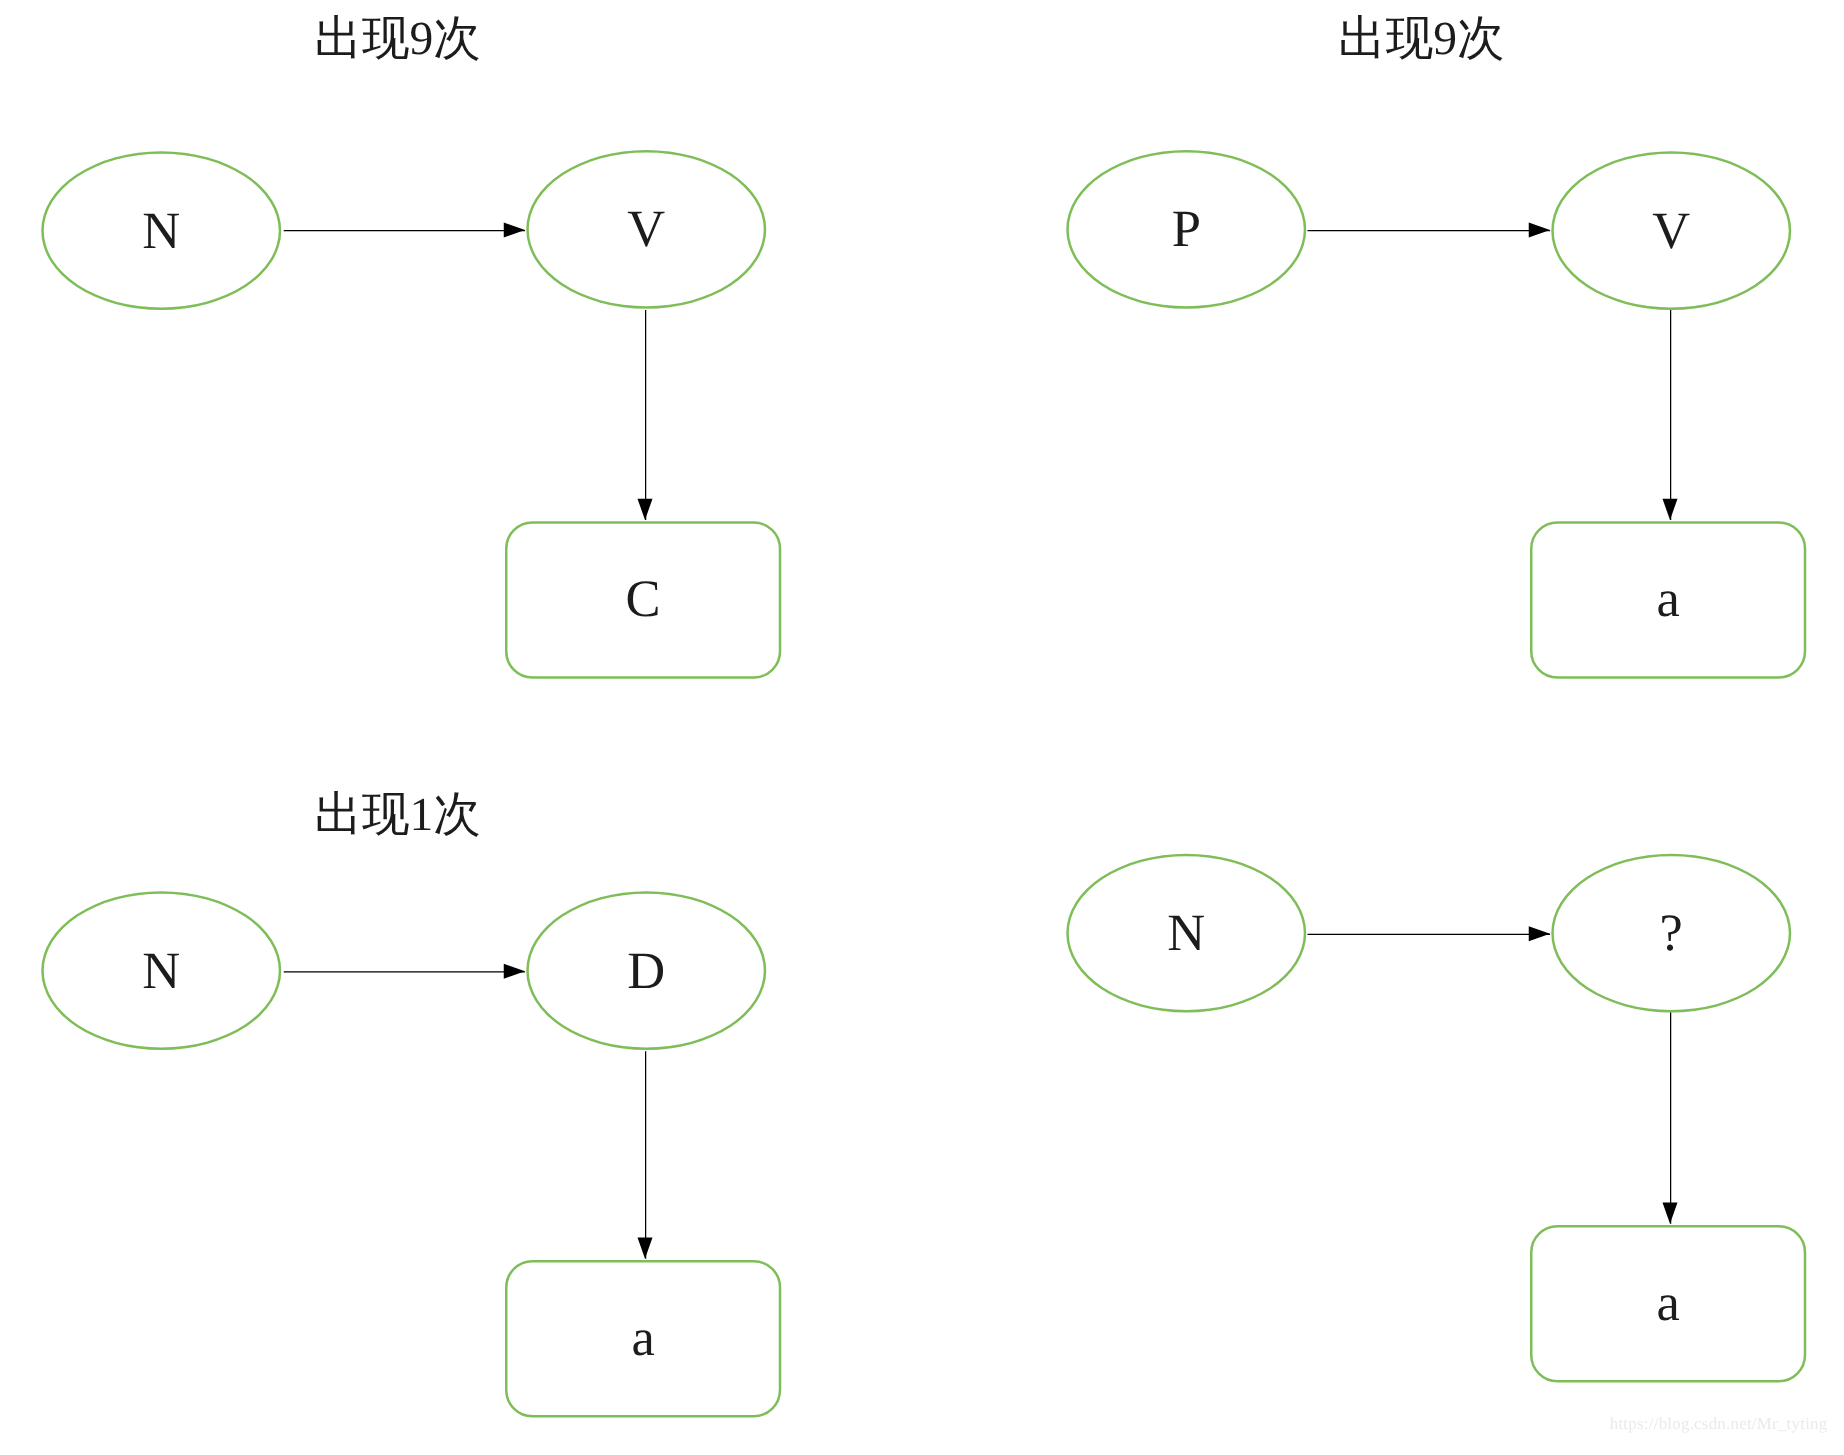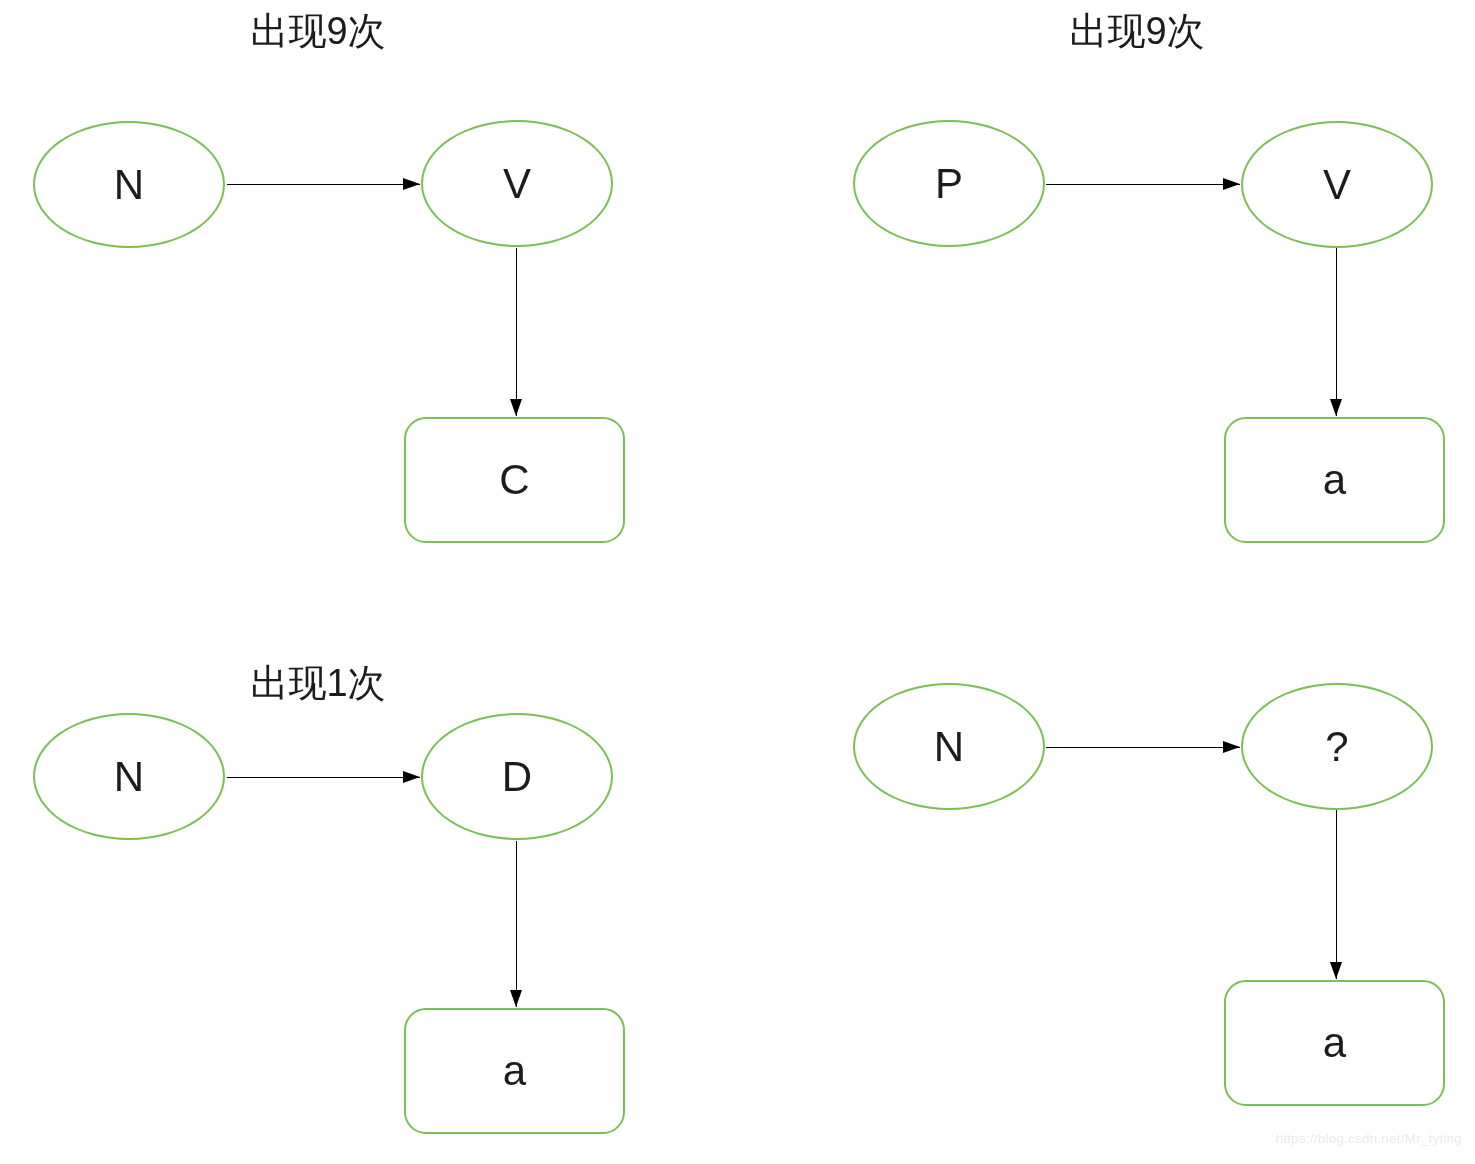--- a/index.html
+++ b/index.html
@@ -8,21 +8,21 @@
     --text:#1c1c1c;
     --watermark:#eaeaea;
     --bg:#ffffff;
   }
   html,body{margin:0;padding:0;background:var(--bg);}
   .canvas{
     position:relative;
     width:1475px;height:1164px;
     background:var(--bg);
     overflow:hidden;
-    font-family:Liberation Sans, sans-serif;
+    font-family:Liberation Serif, serif;
   }
   .diagram-title{
     position:absolute;
     width:300px;
     text-align:center;
     font-size:38px;
     line-height:1.15;
     color:var(--text);
     white-space:nowrap;
   }
@@ -91,21 +91,21 @@
 
   
   .t2{left:987px;top:10px;}
   .e3{left:853px;top:120px;}
   .e4{left:1241px;top:121px;}
   .r2{left:1224px;top:417px;}
   .ah2{left:1046px;top:184px;width:194px;}
   .av2{left:1336px;top:248px;height:168px;}
 
   
-  .t3{left:168px;top:662px;}
+  .t3{left:168px;top:631px;}
   .e5{left:33px;top:713px;}
   .e6{left:421px;top:713px;}
   .r3{left:404px;top:1008px;}
   .ah3{left:227px;top:777px;width:193px;}
   .av3{left:516px;top:841px;height:166px;}
 
   
   .e7{left:853px;top:683px;}
   .e8{left:1241px;top:683px;}
   .r4{left:1224px;top:980px;}

